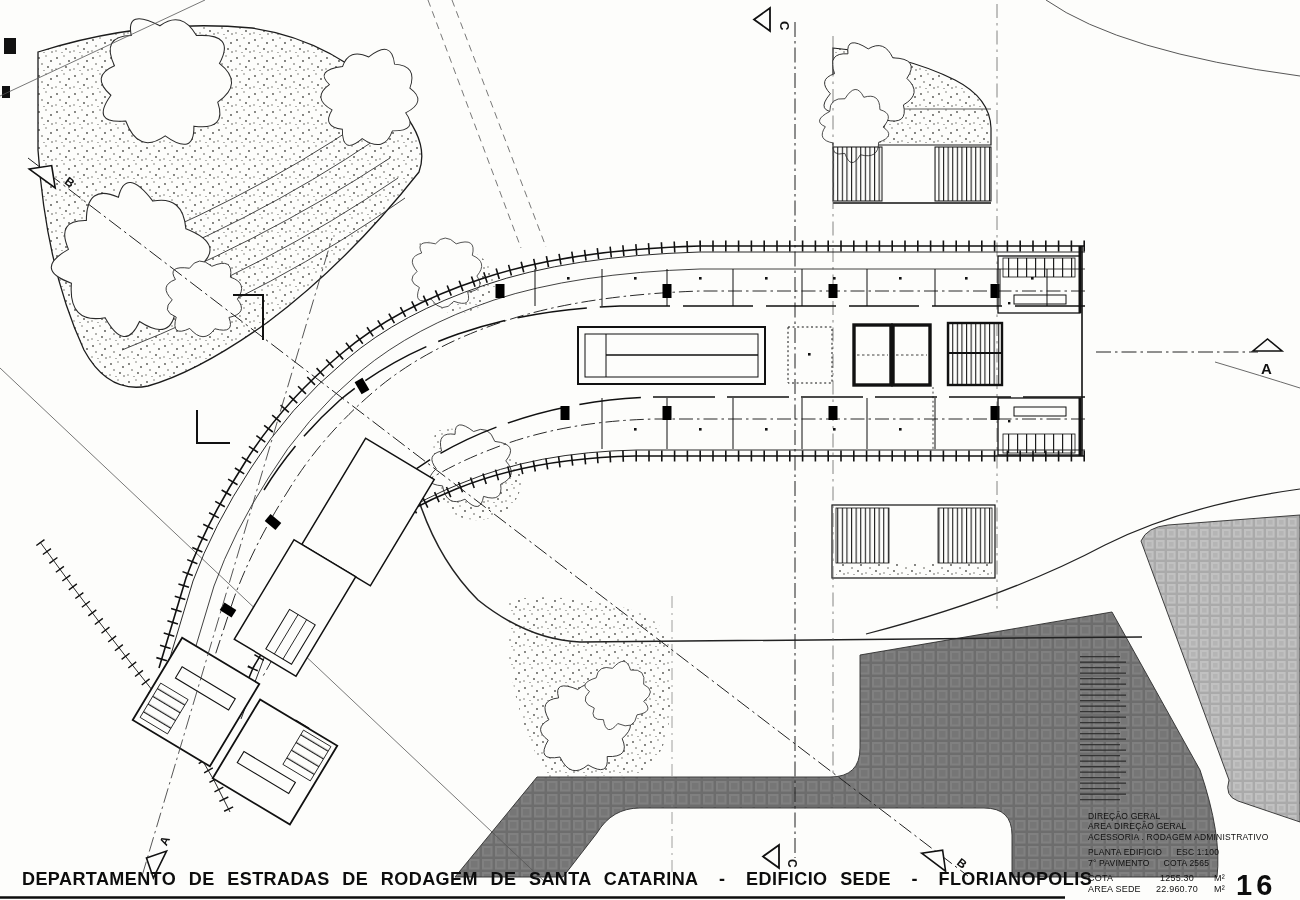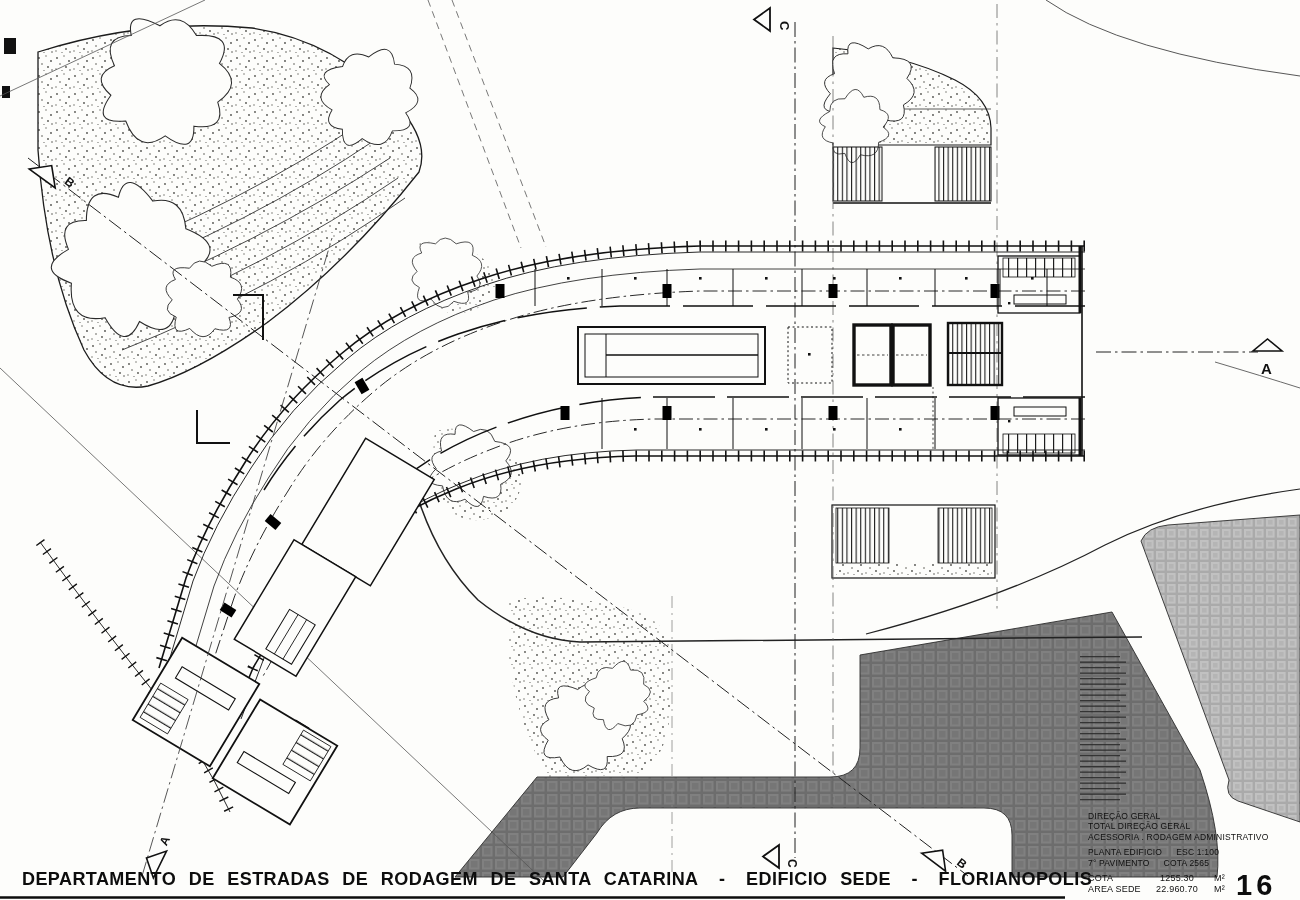--- a/index.html
+++ b/index.html
@@ -315,21 +315,21 @@
 
   <line x1="0" y1="897.5" x2="1065" y2="897.5" stroke="#0d0d0d" stroke-width="2.4"></line>
 </svg>
 
 <div id="title-bar" class="overlay">
   <span>DEPARTAMENTO DE ESTRADAS DE RODAGEM DE SANTA CATARINA</span><span class="sep">-</span><span>EDIFICIO SEDE</span><span class="sep">-</span><span>FLORIANOPOLIS</span>
 </div>
 
 <div id="legend-block" class="overlay">
   <div>DIREÇÃO GERAL</div>
-  <div>TOTAL DIREÇÃO GERAL</div>
+  <div>AREA DIREÇÃO GERAL</div>
   <div>ACESSORIA . RODAGEM ADMINISTRATIVO</div>
   <div class="gap"></div>
   <div class="lrow">
     <span>PLANTA EDIFICIO</span>
     <span class="sp"></span>
     <span>ESC 1:100</span>
   </div>
   <div class="lrow">
     <span>7° PAVIMENTO</span>
     <span class="sp"></span>

